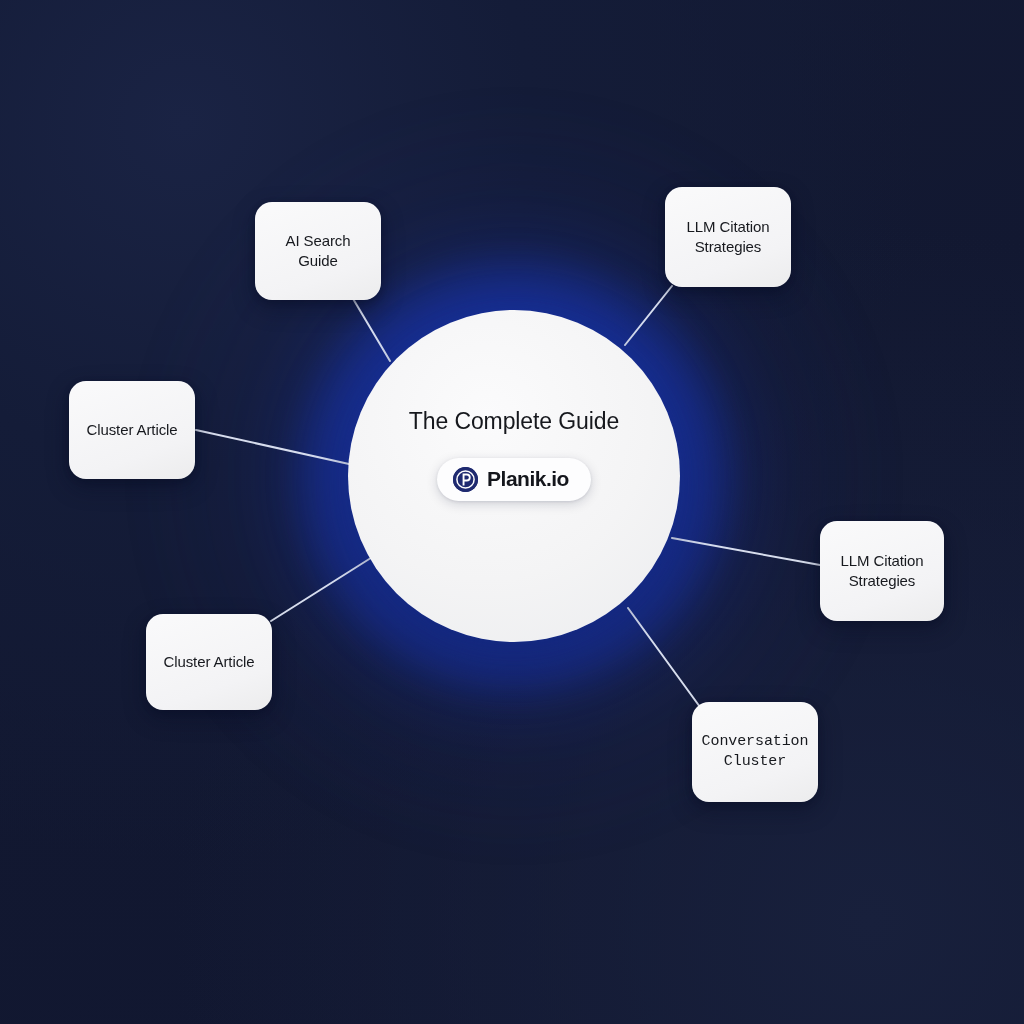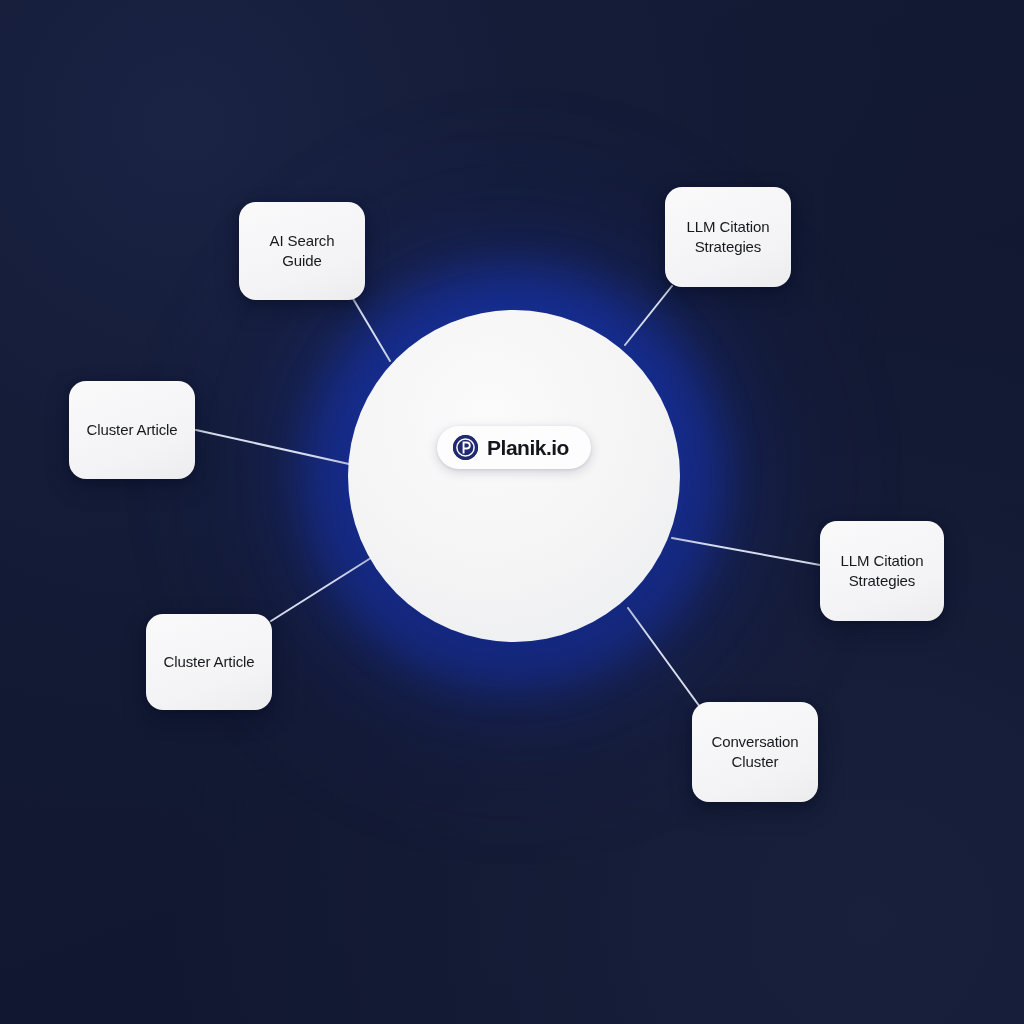--- a/index.html
+++ b/index.html
@@ -148,35 +148,36 @@
     <line x1="390" y1="361" x2="352" y2="297"></line>
     <line x1="625" y1="345" x2="672" y2="286"></line>
     <line x1="349" y1="464" x2="196" y2="430"></line>
     <line x1="672" y1="538" x2="820" y2="565"></line>
     <line x1="374" y1="556" x2="271" y2="621"></line>
     <line x1="628" y1="608" x2="700" y2="707"></line>
   </svg>
 
   <div class="hub">
     <div class="hub-title">
+      <span>The Complete Guide</span>
     </div>
     <div class="badge">
       <span class="badge-mark">
         <svg width="25" height="25" viewBox="0 0 25 25" aria-hidden="true">
           <circle cx="12.5" cy="12.5" r="12.5" fill="#1f2a70"></circle>
           <circle cx="12.5" cy="12.5" r="8.6" fill="none" stroke="#ffffff" stroke-width="1.5"></circle>
           <path d="M9.6 6.6 h4.2 a3.9 3.9 0 0 1 0 7.8 h-2.3 v4.2 h-1.9 z" fill="#ffffff"></path>
           <path d="M11.5 8.5 h2.3 a2.0 2.0 0 0 1 0 4.0 h-2.3 z" fill="#1f2a70"></path>
         </svg>
       </span>
       <span class="badge-text">Planik.io</span>
     </div>
   </div>
 
-  <div class="node" style="left:239px; top:202px; width:126px; height:98px;">
+  <div class="node" style="left:255px; top:202px; width:126px; height:98px;">
     <div class="node-label">
       <span>AI Search</span><br>
       <span>Guide</span>
     </div>
   </div>
 
   <div class="node" style="left:665px; top:187px; width:126px; height:100px;">
     <div class="node-label">
       <span>LLM Citation</span><br>
       <span>Strategies</span>
@@ -195,20 +196,20 @@
       <span>Strategies</span>
     </div>
   </div>
 
   <div class="node" style="left:146px; top:614px; width:126px; height:96px;">
     <div class="node-label">
       <span>Cluster Article</span>
     </div>
   </div>
 
-  <div class="node" style="left:692px; top:702px; width:126px; height:100px;">
+  <div class="node" style="left:692px; top:702px; width:126px; height:100px;font-family:Liberation Mono, monospace;">
     <div class="node-label">
       <span>Conversation</span><br>
       <span>Cluster</span>
     </div>
   </div>
 
 </div>
 
 </body></html>

